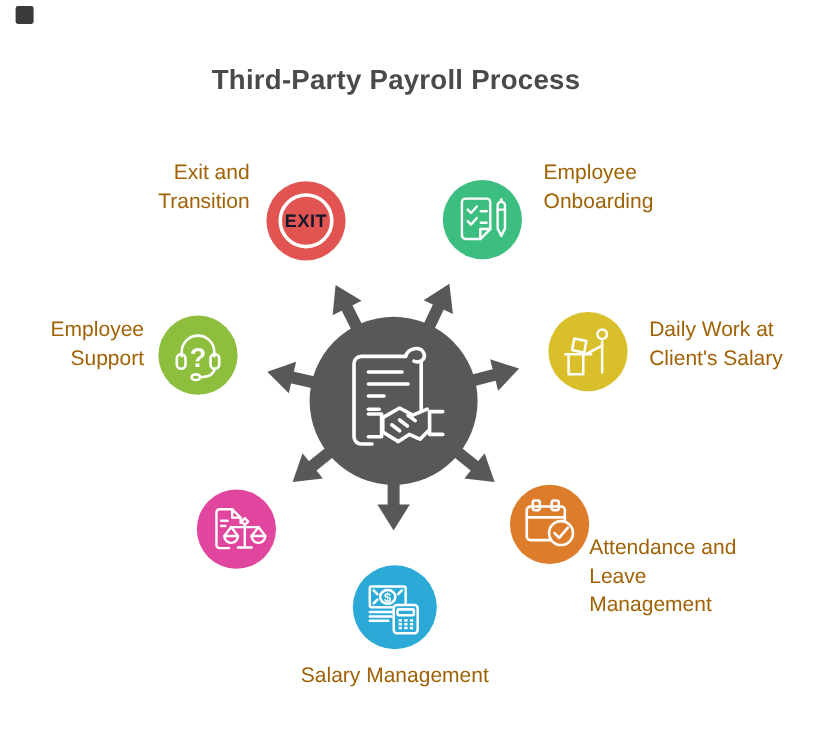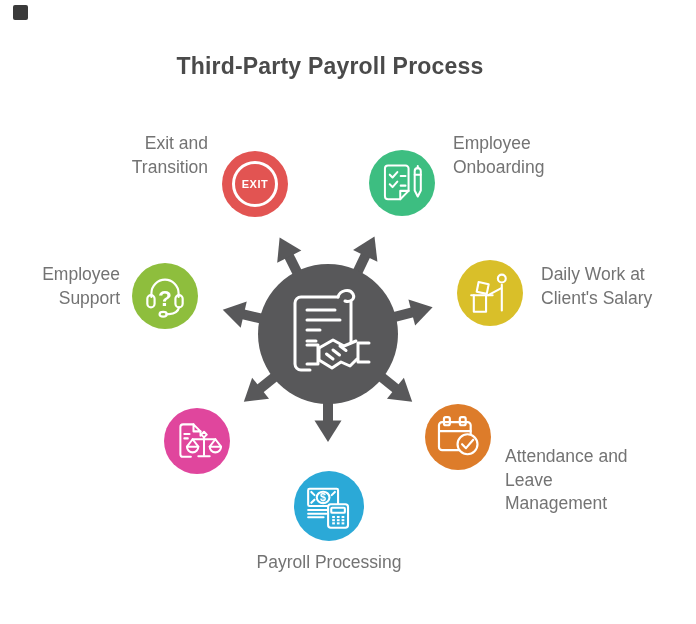--- a/index.html
+++ b/index.html
@@ -7,26 +7,26 @@
           font-family:"Liberation Sans",sans-serif;overflow:hidden;}
   .corner-mark{position:absolute;left:13px;top:5px;width:15px;height:15px;
           background:#3a3a3a;border-radius:2px;}
   .title{position:absolute;left:0;top:53px;width:660px;text-align:center;
           font-size:23px;font-weight:700;color:#4a4a4a;letter-spacing:.2px;}
   .hub-svg{position:absolute;left:178px;top:184px;width:300px;height:300px;}
   .bubble{position:absolute;width:66px;height:66px;border-radius:50%;
           display:flex;align-items:center;justify-content:center;}
   .bubble.large{width:70px;height:70px;}
   .bubble svg{display:block;}
-  .label{position:absolute;font-size:17.5px;line-height:23.5px;color:#737373;
+  .label{position:absolute;font-size:17.5px;line-height:23.5px;color:#a16207;
           white-space:pre-line;}
   .r{text-align:right}.l{text-align:left}.c{text-align:center}
   .exit-ring{width:46px;height:46px;border:3px solid #fff;border-radius:50%;
           display:flex;align-items:center;justify-content:center;box-sizing:border-box;}
-  .exit-text{color:#ffffff;font-weight:700;font-size:11px;letter-spacing:.5px;}
+  .exit-text{color:#0f172a;font-weight:700;font-size:15px;letter-spacing:.5px;}
 </style>
 </head>
 <body>
 
 <div class="canvas">
 
   <div class="corner-mark"></div>
 
   <div class="title">Third-Party Payroll Process</div>
 
@@ -149,21 +149,21 @@
   <div class="bubble" style="left:425px;top:404px;background:#dd7c2a">
     <svg width="58" height="58" viewBox="0 0 64 64" fill="none" stroke="#fff" stroke-width="2.4" stroke-linecap="round" stroke-linejoin="round">
       <rect x="11" y="15.5" width="35" height="31" rx="3.5"></rect>
       <path d="M11,25.5 H46"></path>
       <rect x="16.5" y="10" width="6.5" height="9" rx="2"></rect>
       <rect x="34" y="10" width="6.5" height="9" rx="2"></rect>
       <circle cx="42.5" cy="40" r="11" fill="#dd7c2a"></circle>
       <path d="M36.5,40 l4.3,4.3 8,-9.3"></path>
     </svg>
   </div>
-  <div class="label l" style="left:505px;top:445px;width:175px">Attendance and
+  <div class="label l" style="left:491px;top:445px;width:175px">Attendance and
 Leave
 Management</div>
 
   <div class="bubble large" style="left:294px;top:471px;background:#2ba9d7">
     <svg width="58" height="58" viewBox="0 0 64 64" fill="none" stroke="#fff" stroke-width="2.3" stroke-linecap="round" stroke-linejoin="round">
       <rect x="9" y="13" width="33" height="19" rx="1.5"></rect>
       <path d="M12.5,16.5 l3.5,3.5 M38.5,16.5 l-3.5,3.5 M12.5,28.5 l3.5,-3.5"></path>
       <ellipse cx="25.5" cy="22.5" rx="7" ry="6.3"></ellipse>
       <text x="25.5" y="27" fill="#fff" stroke="none" text-anchor="middle" font-size="12" font-weight="700" font-family="Liberation Sans, sans-serif">$</text>
       <path d="M9,36.5 h22 M9,40.5 h20 M9,44.5 h17"></path>
@@ -175,15 +175,15 @@
           <rect x="45.9" y="43" width="3" height="2.3"></rect>
         <rect x="35.5" y="46.5" width="3" height="2.3"></rect>
           <rect x="40.7" y="46.5" width="3" height="2.3"></rect>
           <rect x="45.9" y="46.5" width="3" height="2.3"></rect>
         <rect x="35.5" y="50" width="3" height="2.3"></rect>
           <rect x="40.7" y="50" width="3" height="2.3"></rect>
           <rect x="45.9" y="50" width="3" height="2.3"></rect>
       </g>
     </svg>
   </div>
-  <div class="label c" style="left:229px;top:551px;width:200px">Payroll Processing</div>
+  <div class="label c" style="left:229px;top:551px;width:200px">Salary Management</div>
 
 </div>
 
 </body></html>

